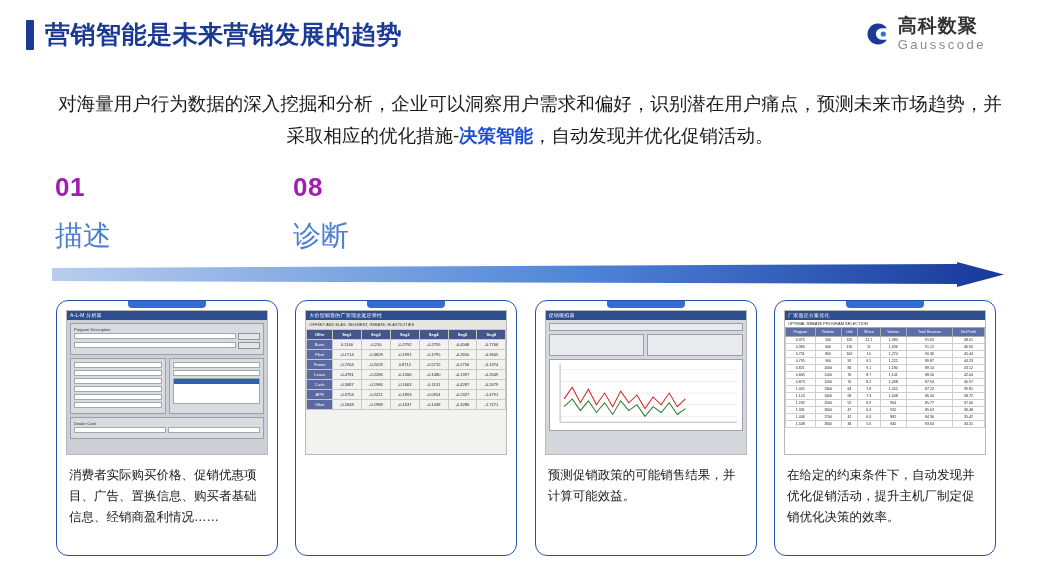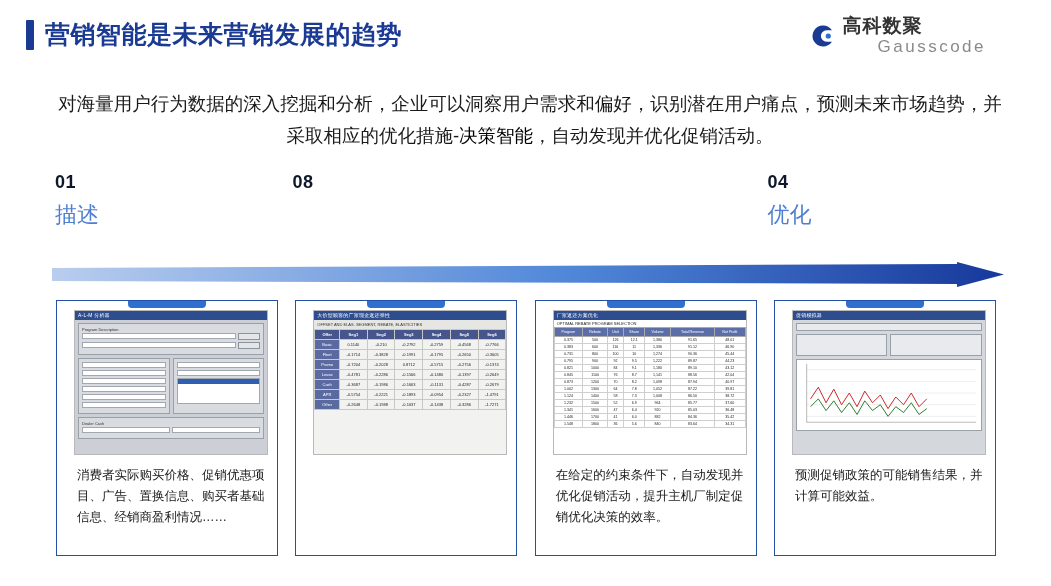--- a/index.html
+++ b/index.html
@@ -45,59 +45,58 @@
     width: 26px; height: 26px;
     margin-right: 7px;
     flex: none;
   }
   .logo-text { line-height: 1; }
   .logo-cn {
     font-size: 19px; font-weight: bold; color: #333333;
     letter-spacing: 1px;
   }
   .logo-en {
-    font-size: 17px; color: #8a8a8a;
+    font-size: 13px; color: #8a8a8a;
     letter-spacing: 2.5px;
     margin-top: 3px;
     text-align: right;
-    margin-left: 35px;
   }
 
   
   .lead {
     position: absolute;
     left: 55px; top: 88px;
     width: 950px;
     font-size: 18.5px;
     color: #1a1a1a;
     line-height: 32px;
     text-align: center;
   }
   .lead .hl {
-    color: #000000;
-    font-weight: normal;
+    color: #1d4ed8;
+    font-weight: bold;
   }
 
   
   .steps {
     position: absolute;
     left: 55px; top: 172px;
     width: 950px;
     display: flex;
   }
   .step { width: 238px; }
   .step-num {
-    font-size: 18px;
+    font-size: 26px;
     font-weight: bold;
-    color: #0f172a;
+    color: #a21caf;
     letter-spacing: 0.5px;
   }
   .step-label {
-    margin-top: 7px;
-    font-size: 22px;
+    margin-top: 14px;
+    font-size: 28px;
     color: #4f7fd0;
   }
 
   
   .arrow-wrap {
     position: absolute;
     left: 52px; top: 262px;
     width: 952px; height: 26px;
   }
 
@@ -106,27 +105,26 @@
     position: absolute;
     left: 56px; top: 300px;
     width: 940px;
     display: flex;
     justify-content: space-between;
   }
   .card {
     width: 222px;
     height: 256px;
     border: 1px solid #2550a8;
-    border-radius: 0;
+    border-radius: 12px;
     background: #ffffff;
     position: relative;
     overflow: hidden;
     display: flex;
     flex-direction: column;
-    padding-left: 8px;
   }
   .card-tab {
     position: absolute;
     top: -1px; left: 50%;
     transform: translateX(-50%);
     width: 78px; height: 8px;
     background: #2f6fd0;
     border-radius: 0 0 4px 4px;
   }
   .card-img {
@@ -239,26 +237,23 @@
     <span>对海量用户行为数据的深入挖掘和分析，企业可以洞察用户需求和偏好，识别潜在用户痛点，预测未来市场趋势，并采取相应的优化措施-</span><span class="hl">决策智能</span><span>，自动发现并优化促销活动。</span>
   </div>
 
   <div class="steps">
     <div class="step">
       <div class="step-num">01</div>
       <div class="step-label">描述</div>
     </div>
     <div class="step">
       <div class="step-num">08</div>
+      <div class="step-label">诊断</div>
     </div>
     <div class="step">
-    </div>
-    <div class="step">
-      <div class="step-num">04</div>
-      <div class="step-label">优化</div>
     </div>
   </div>
 
   <div class="arrow-wrap">
     <svg width="952" height="26" viewBox="0 0 952 26">
       <defs>
         <linearGradient id="arrGrad" x1="0" y1="0" x2="1" y2="0">
           <stop offset="0%" stop-color="#b9cdee"></stop>
           <stop offset="55%" stop-color="#4f86d8"></stop>
           <stop offset="100%" stop-color="#17389b"></stop>
@@ -408,161 +403,20 @@
               <td>-0.1988</td>
               <td>-0.1637</td>
               <td>-0.1438</td>
               <td>-0.3286</td>
               <td>-1.7271</td>
             </tr>
           </tbody>
             </table>
         </div>
       </div>
-    </div>
-
-    <div class="card">
-      <div class="card-tab"></div>
-      <div class="card-img">
-        <div class="ss-title">厂家返还方案优化</div>
-        <div class="ss-body c4">
-          <div class="sub">OPTIMAL REBATE PROGRAM SELECTION</div>
-          <table>
-            <tbody>
-                <tr>
-              <th>Program</th>
-              <th>Rebate</th>
-              <th>Unit</th>
-              <th>Share</th>
-              <th>Volume</th>
-              <th>Total Revenue</th>
-              <th>Net Profit</th>
-            </tr>
-            <tr>
-              <td>0.375</td>
-              <td>500</td>
-              <td>126</td>
-              <td>12.1</td>
-              <td>1,380</td>
-              <td>91.65</td>
-              <td>48.01</td>
-            </tr>
-            <tr>
-              <td>0.383</td>
-              <td>600</td>
-              <td>116</td>
-              <td>11</td>
-              <td>1,336</td>
-              <td>91.12</td>
-              <td>46.90</td>
-            </tr>
-            <tr>
-              <td>0.731</td>
-              <td>800</td>
-              <td>100</td>
-              <td>10</td>
-              <td>1,274</td>
-              <td>90.36</td>
-              <td>45.44</td>
-            </tr>
-            <tr>
-              <td>0.795</td>
-              <td>900</td>
-              <td>92</td>
-              <td>9.5</td>
-              <td>1,222</td>
-              <td>89.87</td>
-              <td>44.23</td>
-            </tr>
-            <tr>
-              <td>0.821</td>
-              <td>1000</td>
-              <td>84</td>
-              <td>9.1</td>
-              <td>1,180</td>
-              <td>89.10</td>
-              <td>43.12</td>
-            </tr>
-            <tr>
-              <td>0.845</td>
-              <td>1100</td>
-              <td>76</td>
-              <td>8.7</td>
-              <td>1,141</td>
-              <td>88.56</td>
-              <td>42.04</td>
-            </tr>
-            <tr>
-              <td>0.873</td>
-              <td>1200</td>
-              <td>70</td>
-              <td>8.2</td>
-              <td>1,098</td>
-              <td>87.94</td>
-              <td>40.97</td>
-            </tr>
-            <tr>
-              <td>1.002</td>
-              <td>1300</td>
-              <td>64</td>
-              <td>7.8</td>
-              <td>1,052</td>
-              <td>87.22</td>
-              <td>39.81</td>
-            </tr>
-            <tr>
-              <td>1.124</td>
-              <td>1400</td>
-              <td>58</td>
-              <td>7.3</td>
-              <td>1,008</td>
-              <td>86.50</td>
-              <td>38.72</td>
-            </tr>
-            <tr>
-              <td>1.232</td>
-              <td>1500</td>
-              <td>52</td>
-              <td>6.9</td>
-              <td>964</td>
-              <td>85.77</td>
-              <td>37.60</td>
-            </tr>
-            <tr>
-              <td>1.341</td>
-              <td>1600</td>
-              <td>47</td>
-              <td>6.4</td>
-              <td>920</td>
-              <td>85.03</td>
-              <td>36.48</td>
-            </tr>
-            <tr>
-              <td>1.446</td>
-              <td>1700</td>
-              <td>41</td>
-              <td>6.0</td>
-              <td>882</td>
-              <td>84.36</td>
-              <td>35.42</td>
-            </tr>
-            <tr>
-              <td>1.548</td>
-              <td>1800</td>
-              <td>36</td>
-              <td>5.6</td>
-              <td>840</td>
-              <td>83.64</td>
-              <td>34.31</td>
-            </tr>
-          </tbody>
-            </table>
-        </div>
-      </div>
-      <div class="card-text">在给定的约束条件下，自动发现并优化促销活动，提升主机厂制定促销优化决策的效率。</div>
     </div>
 
     <div class="card">
       <div class="card-tab"></div>
       <div class="card-img">
         <div class="ss-title">促销模拟器</div>
         <div class="ss-body c3">
           <div class="bar"></div>
           <div style="display:flex;gap:3px;margin-bottom:3px;">
             <div style="flex:1;height:22px;background:#e8eaee;border:1px solid #9aa0a8;"></div>
@@ -581,14 +435,155 @@
               <line x1="10" y1="64" x2="185" y2="64" stroke="#888" stroke-width="0.6"></line>
               <polyline fill="none" stroke="#cc2222" stroke-width="1" points="14,40 22,28 30,44 38,30 46,46 54,34 62,48 70,32 78,44 86,36 94,50 102,38 110,46 118,34 126,48 134,40"></polyline>
               <polyline fill="none" stroke="#2a7a2a" stroke-width="1" points="14,48 22,40 30,52 38,42 46,54 54,44 62,56 70,42 78,52 86,46 94,58 102,48 110,54 118,44 126,56 134,50"></polyline>
             </svg>
           </div>
         </div>
       </div>
       <div class="card-text">预测促销政策的可能销售结果，并计算可能效益。</div>
     </div>
 
+    <div class="card">
+      <div class="card-tab"></div>
+      <div class="card-img">
+        <div class="ss-title">厂家返还方案优化</div>
+        <div class="ss-body c4">
+          <div class="sub">OPTIMAL REBATE PROGRAM SELECTION</div>
+          <table>
+            <tbody>
+                <tr>
+              <th>Program</th>
+              <th>Rebate</th>
+              <th>Unit</th>
+              <th>Share</th>
+              <th>Volume</th>
+              <th>Total Revenue</th>
+              <th>Net Profit</th>
+            </tr>
+            <tr>
+              <td>0.375</td>
+              <td>500</td>
+              <td>126</td>
+              <td>12.1</td>
+              <td>1,380</td>
+              <td>91.65</td>
+              <td>48.01</td>
+            </tr>
+            <tr>
+              <td>0.383</td>
+              <td>600</td>
+              <td>116</td>
+              <td>11</td>
+              <td>1,336</td>
+              <td>91.12</td>
+              <td>46.90</td>
+            </tr>
+            <tr>
+              <td>0.731</td>
+              <td>800</td>
+              <td>100</td>
+              <td>10</td>
+              <td>1,274</td>
+              <td>90.36</td>
+              <td>45.44</td>
+            </tr>
+            <tr>
+              <td>0.795</td>
+              <td>900</td>
+              <td>92</td>
+              <td>9.5</td>
+              <td>1,222</td>
+              <td>89.87</td>
+              <td>44.23</td>
+            </tr>
+            <tr>
+              <td>0.821</td>
+              <td>1000</td>
+              <td>84</td>
+              <td>9.1</td>
+              <td>1,180</td>
+              <td>89.10</td>
+              <td>43.12</td>
+            </tr>
+            <tr>
+              <td>0.845</td>
+              <td>1100</td>
+              <td>76</td>
+              <td>8.7</td>
+              <td>1,141</td>
+              <td>88.56</td>
+              <td>42.04</td>
+            </tr>
+            <tr>
+              <td>0.873</td>
+              <td>1200</td>
+              <td>70</td>
+              <td>8.2</td>
+              <td>1,098</td>
+              <td>87.94</td>
+              <td>40.97</td>
+            </tr>
+            <tr>
+              <td>1.002</td>
+              <td>1300</td>
+              <td>64</td>
+              <td>7.8</td>
+              <td>1,052</td>
+              <td>87.22</td>
+              <td>39.81</td>
+            </tr>
+            <tr>
+              <td>1.124</td>
+              <td>1400</td>
+              <td>58</td>
+              <td>7.3</td>
+              <td>1,008</td>
+              <td>86.50</td>
+              <td>38.72</td>
+            </tr>
+            <tr>
+              <td>1.232</td>
+              <td>1500</td>
+              <td>52</td>
+              <td>6.9</td>
+              <td>964</td>
+              <td>85.77</td>
+              <td>37.60</td>
+            </tr>
+            <tr>
+              <td>1.341</td>
+              <td>1600</td>
+              <td>47</td>
+              <td>6.4</td>
+              <td>920</td>
+              <td>85.03</td>
+              <td>36.48</td>
+            </tr>
+            <tr>
+              <td>1.446</td>
+              <td>1700</td>
+              <td>41</td>
+              <td>6.0</td>
+              <td>882</td>
+              <td>84.36</td>
+              <td>35.42</td>
+            </tr>
+            <tr>
+              <td>1.548</td>
+              <td>1800</td>
+              <td>36</td>
+              <td>5.6</td>
+              <td>840</td>
+              <td>83.64</td>
+              <td>34.31</td>
+            </tr>
+          </tbody>
+            </table>
+        </div>
+      </div>
+      <div class="card-text">在给定的约束条件下，自动发现并优化促销活动，提升主机厂制定促销优化决策的效率。</div>
+    </div>
+
   </div>
 </div>
 
 </body></html>

